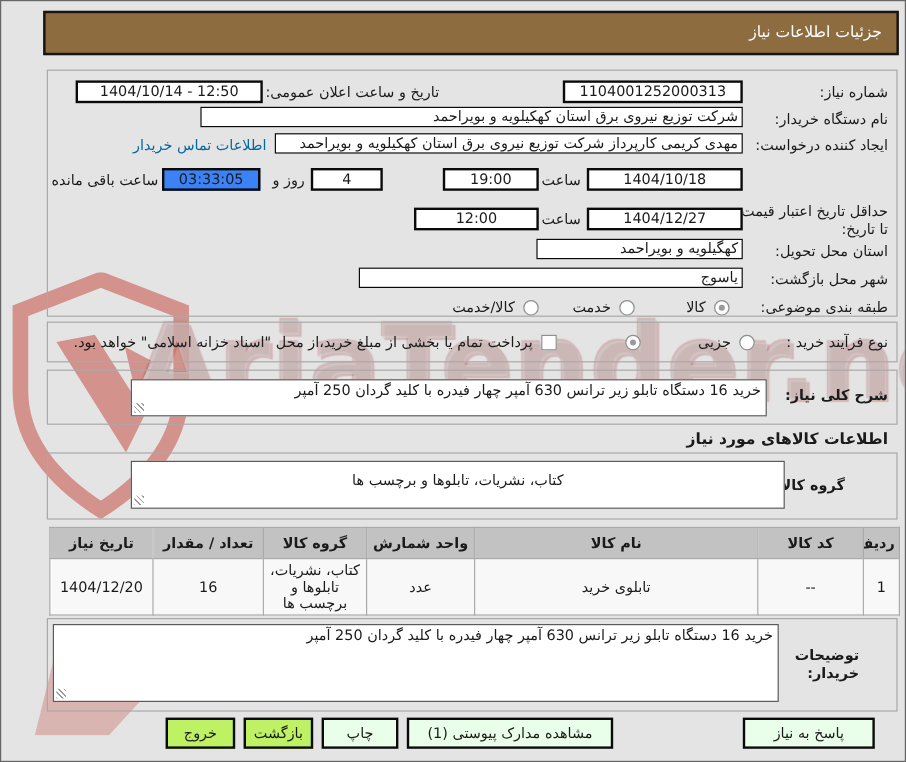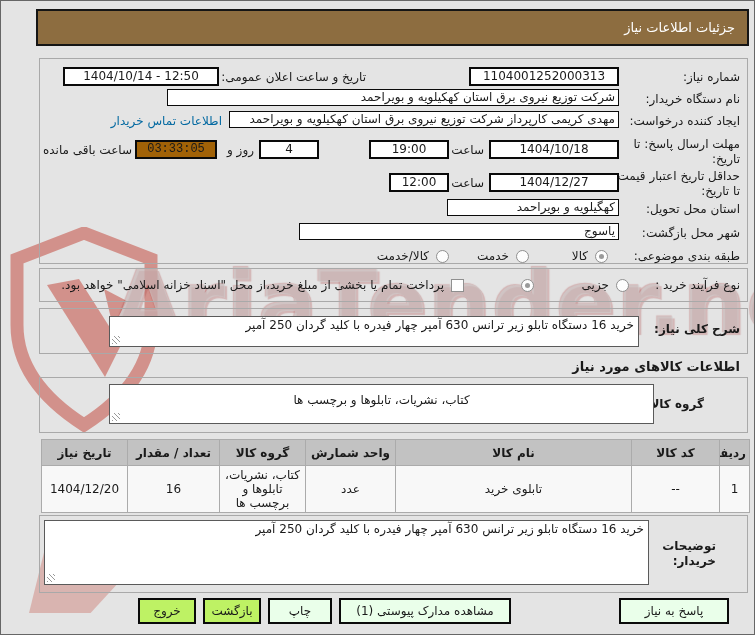--- a/index.html
+++ b/index.html
@@ -29,21 +29,21 @@
     display:flex; align-items:center; padding:0 12px; }
   .groupbox{ position:absolute; z-index:2; border:1px solid #a9a9a9; }
   .lbl{ position:absolute; z-index:3; white-space:nowrap; }
   .lbl.wrap{ white-space:normal; text-align:right; line-height:1.25; }
   .b{ font-weight:bold; }
   .ibox{ position:absolute; z-index:3; background:#fff; border:1px solid #0a0a0a;
     height:17px; line-height:15px; padding:0 3px; overflow:hidden; white-space:nowrap; }
   .ibox.th{ border-width:2px; height:19px; line-height:15px; }
   .ctr{ text-align:center; }
   .num{ direction:ltr; unicode-bidi:embed; }
-  .yellow{ background:#a16207;font-family:Liberation Mono, monospace; }
+  .yellow{ background:#3b82f6; }
   .link{ position:absolute; z-index:3; color:#0369a1; cursor:pointer; white-space:nowrap; }
 
   .radio{ position:absolute; z-index:3; width:13px; height:13px; border-radius:50%;
     background:#fdfdfd; border:1px solid #8f8f8f; }
   .radio .dot{ position:absolute; left:3px; top:3px; width:5px; height:5px;
     border-radius:50%; background:#9a9a9a; }
   .checkbox{ position:absolute; z-index:3; width:13px; height:13px;
     background:#fdfdfd; border:1px solid #8f8f8f; }
 
   .tbox{ position:absolute; z-index:3; background:#fff; border:1px solid #5a5a5a;
@@ -89,33 +89,32 @@
   <span class="lbl" style="right:388px; top:69px;">تاریخ و ساعت اعلان عمومی:</span>
   <div class="ibox th ctr num" style="left:62px; top:66px; width:156px;">1404/10/14 - 12:50</div>
 
   <span class="lbl" style="right:14px; top:91px;">نام دستگاه خریدار:</span>
   <div class="ibox" style="right:135px; top:88px; width:452px;">شرکت توزیع نیروی برق استان کهکیلویه و بویراحمد</div>
 
   <span class="lbl" style="right:14px; top:113px;">ایجاد کننده درخواست:</span>
   <div class="ibox" style="right:135px; top:110px; width:390px;">مهدی کریمی کارپرداز شرکت توزیع نیروی برق استان کهکیلویه و بویراحمد</div>
   <span class="link" style="right:532px; top:113px;">اطلاعات تماس خریدار</span>
 
-  <span class="lbl wrap" style="right:14px; top:136px; width:122px;">مهلت ارسال پاسخ: تا تاریخ:</span>
   <div class="ibox th ctr num" style="right:135px; top:139px; width:130px;">1404/10/18</div>
   <span class="lbl" style="right:270px; top:142px;">ساعت</span>
   <div class="ibox th ctr num" style="right:305px; top:139px; width:80px;">19:00</div>
   <div class="ibox th ctr num" style="right:435px; top:139px; width:60px;">4</div>
   <span class="lbl" style="right:500px; top:142px;">روز و</span>
   <div class="ibox th ctr num yellow" style="right:537px; top:139px; width:82px;">03:33:05</div>
   <span class="lbl" style="right:622px; top:142px;">ساعت باقی مانده</span>
 
   <span class="lbl wrap" style="right:14px; top:168px; width:128px;">حداقل تاریخ اعتبار قیمت: تا تاریخ:</span>
   <div class="ibox th ctr num" style="right:135px; top:172px; width:130px;">1404/12/27</div>
   <span class="lbl" style="right:270px; top:175px;">ساعت</span>
-  <div class="ibox th ctr num" style="right:305px; top:172px; width:60px;">12:00</div>
+  <div class="ibox th ctr num" style="right:305px; top:172px; width:104px;">12:00</div>
 
   <span class="lbl" style="right:14px; top:201px;margin-left:22px;">استان محل تحویل:</span>
   <div class="ibox" style="right:135px; top:198px; width:172px;">کهگیلویه و بویراحمد</div>
 
   <span class="lbl" style="right:14px; top:225px;">شهر محل بازگشت:</span>
   <div class="ibox" style="right:135px; top:222px; width:320px;">یاسوج</div>
 
   <span class="lbl" style="right:14px; top:248px;">طبقه بندی موضوعی:</span>
   <span class="radio" style="right:146px; top:249px;">
       <span class="dot"></span>

